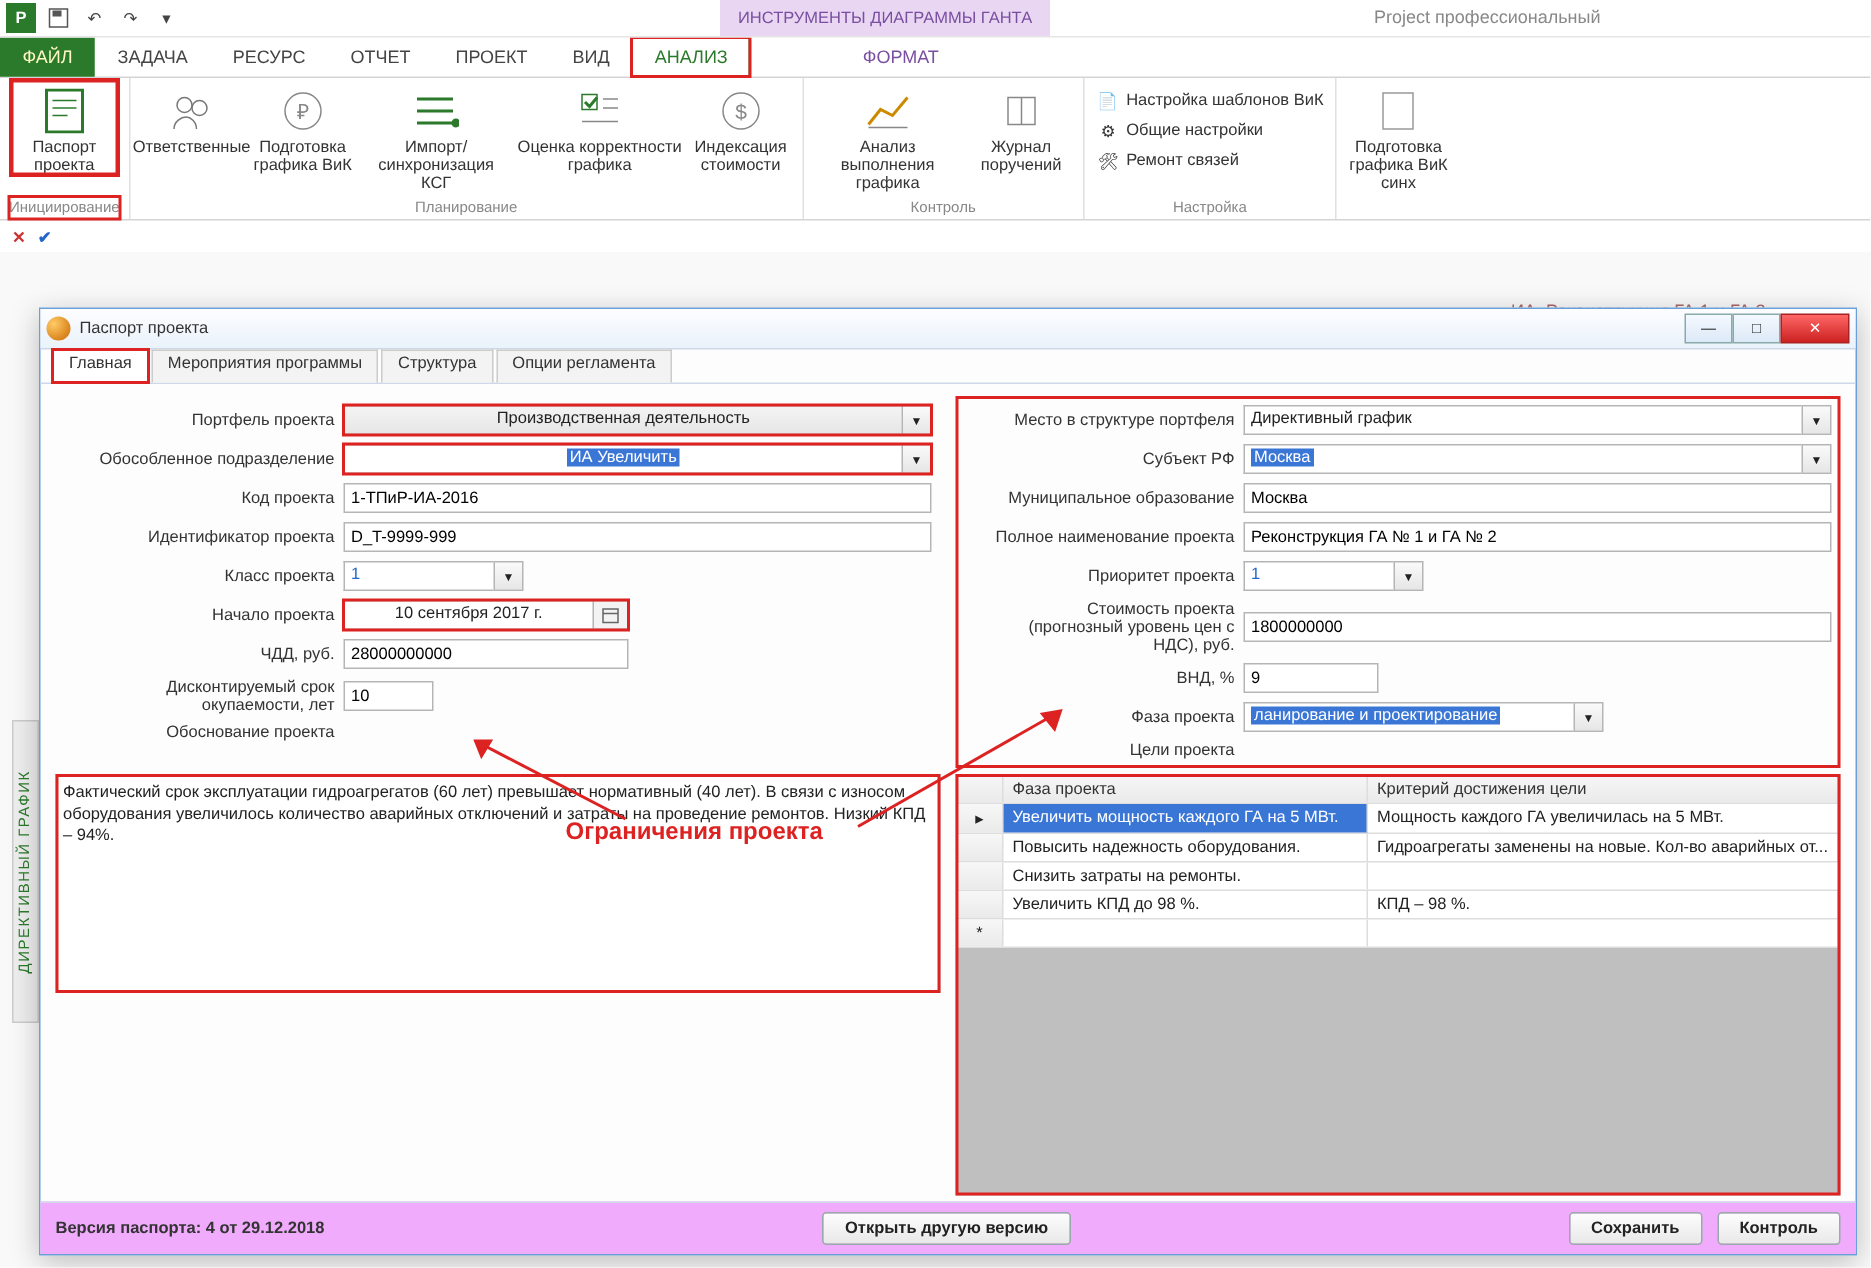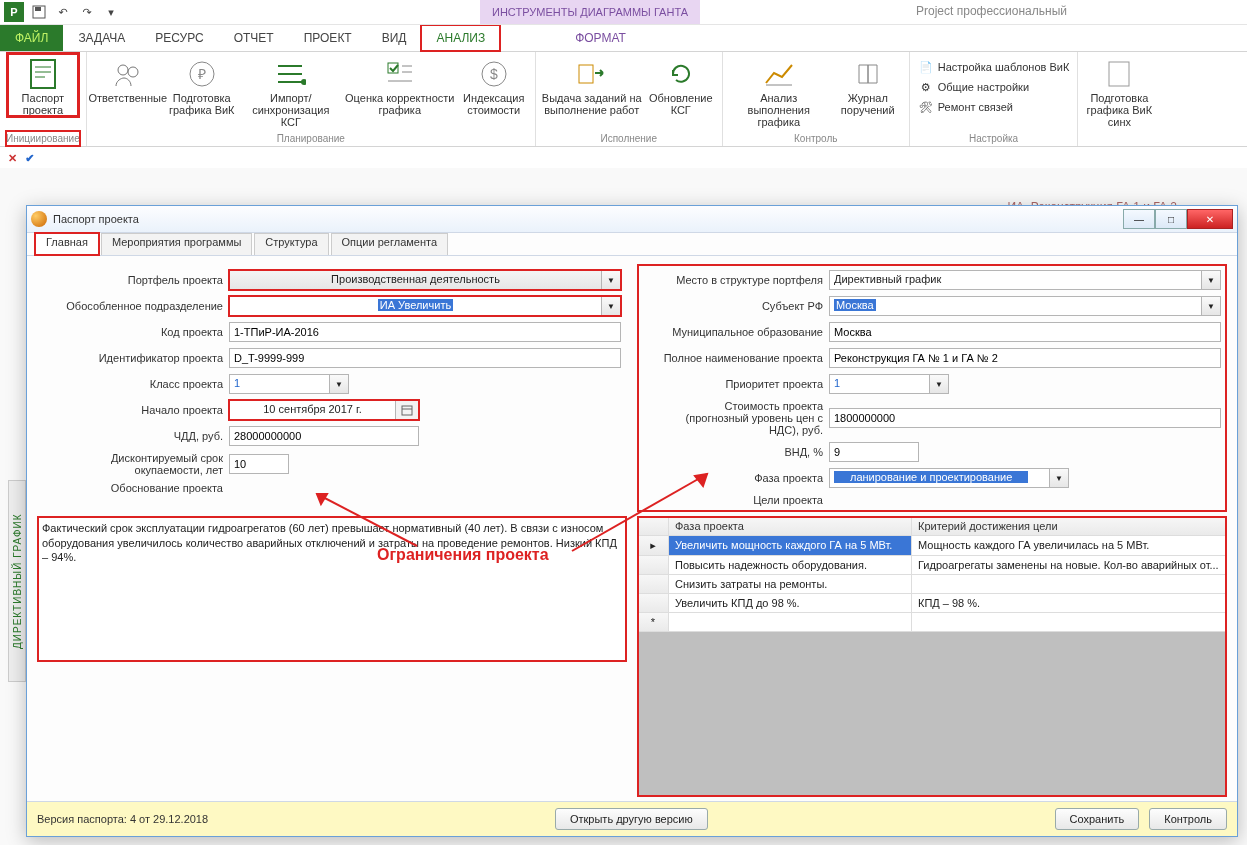--- a/index.html
+++ b/index.html
@@ -32,21 +32,21 @@
     position:absolute;left:480px;top:0;height:24px;display:flex;align-items:center;
     background:#e8d6f2;padding:0 12px;color:#7a4ea0;font-size:11px;
   }
   .app-title { position:absolute;right:180px;top:4px;color:#888;font-size:12px;}
   
   .ribbon-tabs { height:26px;display:flex;align-items:stretch;border-bottom:1px solid #d4d4d4;}
   .rtab {
     padding:0 14px;display:flex;align-items:center;font-size:12px;color:#444;
     border:1px solid transparent;cursor:default;text-transform:uppercase;letter-spacing:0;
   }
-  .rtab.file { background:#2b7a2b;color:#bef264;border-color:#2b7a2b;}
+  .rtab.file { background:#2b7a2b;color:#fef9c3;border-color:#2b7a2b;}
   .rtab.active { color:#2b7a2b;border:1px solid #2b7a2b;}
   .rtab.format { color:#7a4ea0;}
   .rtab.hl-red { outline:2px solid #d22;outline-offset:-1px;}
   
   .ribbon-body { height:94px;display:flex;border-bottom:1px solid #d4d4d4;background:#fff;}
   .rgroup { display:flex;flex-direction:column;align-items:center;border-right:1px solid #e0e0e0;padding:2px 6px 0 6px;}
   .rgroup-items { flex:1;display:flex;align-items:flex-start;gap:4px;}
   .rgroup-label { font-size:10px;color:#888;padding:2px 0;}
   .rbig {
     width:70px;display:flex;flex-direction:column;align-items:center;text-align:center;
@@ -127,21 +127,21 @@
   .gcol2{flex:1;}
   .grow.sel .gcol1{background:#3a76d6;color:#fff;}
   .goals-rest{flex:1;background:#bfbfbf;}
   
   .annot{
     position:absolute;left:350px;top:290px;color:#d22;font-size:16px;font-weight:bold;pointer-events:none;
   }
   .annot-arrow{position:absolute;stroke:#d22;stroke-width:2;fill:none;pointer-events:none;}
   
   .dlg-footer{
-    height:34px;border-top:1px solid #cfd8e6;display:flex;align-items:center;padding:0 10px;gap:10px;background:#fef9c3;
+    height:34px;border-top:1px solid #cfd8e6;display:flex;align-items:center;padding:0 10px;gap:10px;background:#f0abfc;font-weight:bold;
   }
   .dlg-footer .ver{flex:0 0 auto;color:#333;}
   .dlg-footer .mid{flex:1;display:flex;justify-content:center;}
   .btn{
     height:22px;padding:0 14px;border:1px solid #9aa;background:linear-gradient(#fdfdfd,#e8e8e8);
     border-radius:3px;font:inherit;color:#222;cursor:default;
   }
   svg{display:block;}
 </style>
 </head>
@@ -249,45 +249,20 @@
               <text x="14" y="19" text-anchor="middle" font-size="14" fill="#888">$</text>
             </svg>
           </div>
         <span style="white-space:pre-line">Индексация
 стоимости</span>
       </div>
     </div>
     <div class="rgroup-label">Планирование</div>
   </div>
 
-  <div class="rgroup">
-    <div class="rgroup-items">
-      <div class="rbig" style="width:100px">
-        <div class="ico">
-            <svg width="30" height="26">
-              <rect x="2" y="4" width="14" height="18" fill="none" stroke="#cc8a00"></rect>
-              <path d="M18 12l8 0m0 0-3-3m3 3-3 3" fill="none" stroke="#2b7a2b" stroke-width="2"></path>
-            </svg>
-          </div>
-        <span style="white-space:pre-line">Выдача заданий на
-выполнение работ</span>
-      </div>
-      <div class="rbig">
-        <div class="ico">
-            <svg width="28" height="28">
-              <path d="M6 14a8 8 0 1 1 3 6" fill="none" stroke="#2b7a2b" stroke-width="2"></path>
-              <path d="M6 10v5h5" fill="none" stroke="#2b7a2b" stroke-width="2"></path>
-            </svg>
-          </div>
-        <span style="white-space:pre-line">Обновление
-КСГ</span>
-      </div>
-    </div>
-    <div class="rgroup-label">Исполнение</div>
-  </div>
 
   <div class="rgroup">
     <div class="rgroup-items">
       <div class="rbig" style="width:100px">
         <div class="ico">
             <svg width="30" height="26">
               <polyline points="2,22 10,12 18,16 28,4" fill="none" stroke="#cc8a00" stroke-width="2"></polyline>
               <line x1="2" y1="24" x2="28" y2="24" stroke="#888"></line>
             </svg>
           </div>
@@ -482,21 +457,21 @@
           <div class="fctl"><input value="1800000000" style=""></div>
         </div>
         <div class="frow">
           <div class="flab">ВНД, %</div>
           <div class="fctl" style="max-width:90px"><input value="9" style=""></div>
         </div>
         <div class="frow">
           <div class="flab">Фаза проекта</div>
           <div class="fctl" style="max-width:240px">
               <div class="combo">
-                <div class="inp"><span class="sel-blue" style="padding:0 16px">ланирование и проектирование</span></div>
+                <div class="inp"><span class="sel-blue" style="padding:0 2px">ланирование и проектирование</span></div>
                 <div class="arr">▼</div>
               </div>
             </div>
         </div>
         <div class="frow">
           <div class="flab">Цели проекта</div>
           <div class="fctl"></div>
         </div>
       </div>
     </div>

